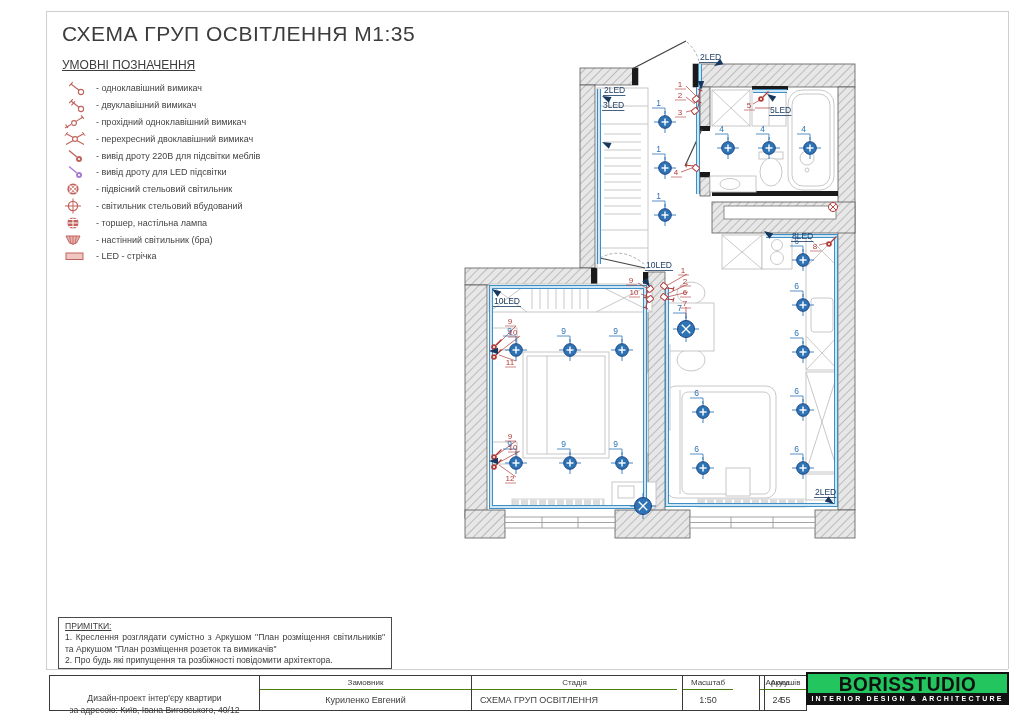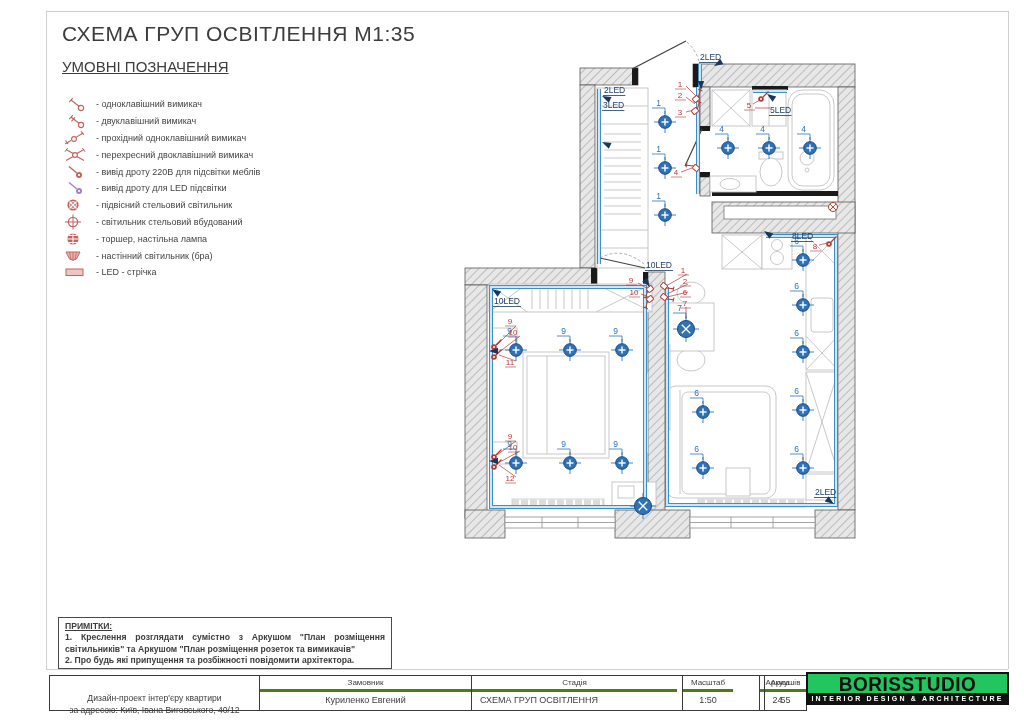--- a/index.html
+++ b/index.html
@@ -1,31 +1,31 @@
 <!DOCTYPE html>
 <html><head>
 <meta charset="utf-8">
 <style>
   html,body{margin:0;padding:0;background:#fff;}
   #page{position:relative;width:1024px;height:724px;background:#fff;overflow:hidden;
         font-family:"Liberation Sans",sans-serif;color:#3f3f3f;}
   .frameline{position:absolute;background:#cfcfcf;}
   #title{position:absolute;left:62px;top:22px;font-size:21px;letter-spacing:.5px;color:#3c3c3c;}
   #legend{position:absolute;left:62px;top:58px;width:330px;}
-  #legend-heading{font-size:15px;text-decoration:underline;color:#3c3c3c;margin-bottom:21px;}
+  #legend-heading{font-size:12px;text-decoration:underline;color:#3c3c3c;margin-bottom:8px;}
   .lrow{display:flex;align-items:center;height:16.8px;}
   .lrow .sym{width:34px;display:flex;justify-content:flex-start;align-items:center;}
   .lrow .lbl{font-size:9px;color:#434343;}
   #notes{position:absolute;left:58px;top:617px;width:320px;height:44px;border:1px solid #4a4a4a;
-         padding:3px 6px;font-size:8.6px;line-height:1.32;color:#3c3c3c;text-align:justify;font-weight:bold;}
+         padding:3px 6px;font-size:8.6px;line-height:1.32;color:#3c3c3c;text-align:justify;}
   #notes .nhead{text-decoration:underline;}
   
   #tblock{position:absolute;left:49px;top:675px;width:758px;height:36px;border:1px solid #3a3a3a;box-sizing:border-box;}
   .tb-cell{position:absolute;box-sizing:border-box;border-left:1px solid #3a3a3a;top:0;height:100%;}
-  .tb-head{position:absolute;top:0;left:0;right:0;height:13px;border-bottom:3px solid #4d7c0f;
+  .tb-head{position:absolute;top:0;left:0;right:0;height:13px;border-bottom:1px solid #4d7c0f;
            font-size:8px;display:flex;align-items:center;justify-content:center;color:#3c3c3c;}
   .tb-val{position:absolute;top:13px;left:0;right:0;bottom:0;font-size:9px;display:flex;align-items:center;justify-content:center;color:#3c3c3c;}
   #tb-project{position:absolute;left:0;top:12px;width:209px;height:100%;display:flex;flex-direction:column;
               align-items:center;justify-content:center;font-size:8.6px;line-height:1.35;color:#3c3c3c;}
   #logo{position:absolute;left:806px;top:672px;width:203px;height:33px;border:2px solid #111;background:#22c55e;box-sizing:border-box;}
   #logo-name{height:19px;display:flex;align-items:center;justify-content:center;font-weight:bold;
              font-size:19px;letter-spacing:.5px;color:#111;transform:scaleY(1.08);}
   #logo-sub{height:10px;background:#111;color:#fff;font-size:7px;letter-spacing:2.2px;
             display:flex;align-items:center;justify-content:center;font-weight:bold;}
   svg text{font-family:"Liberation Sans",sans-serif;}

